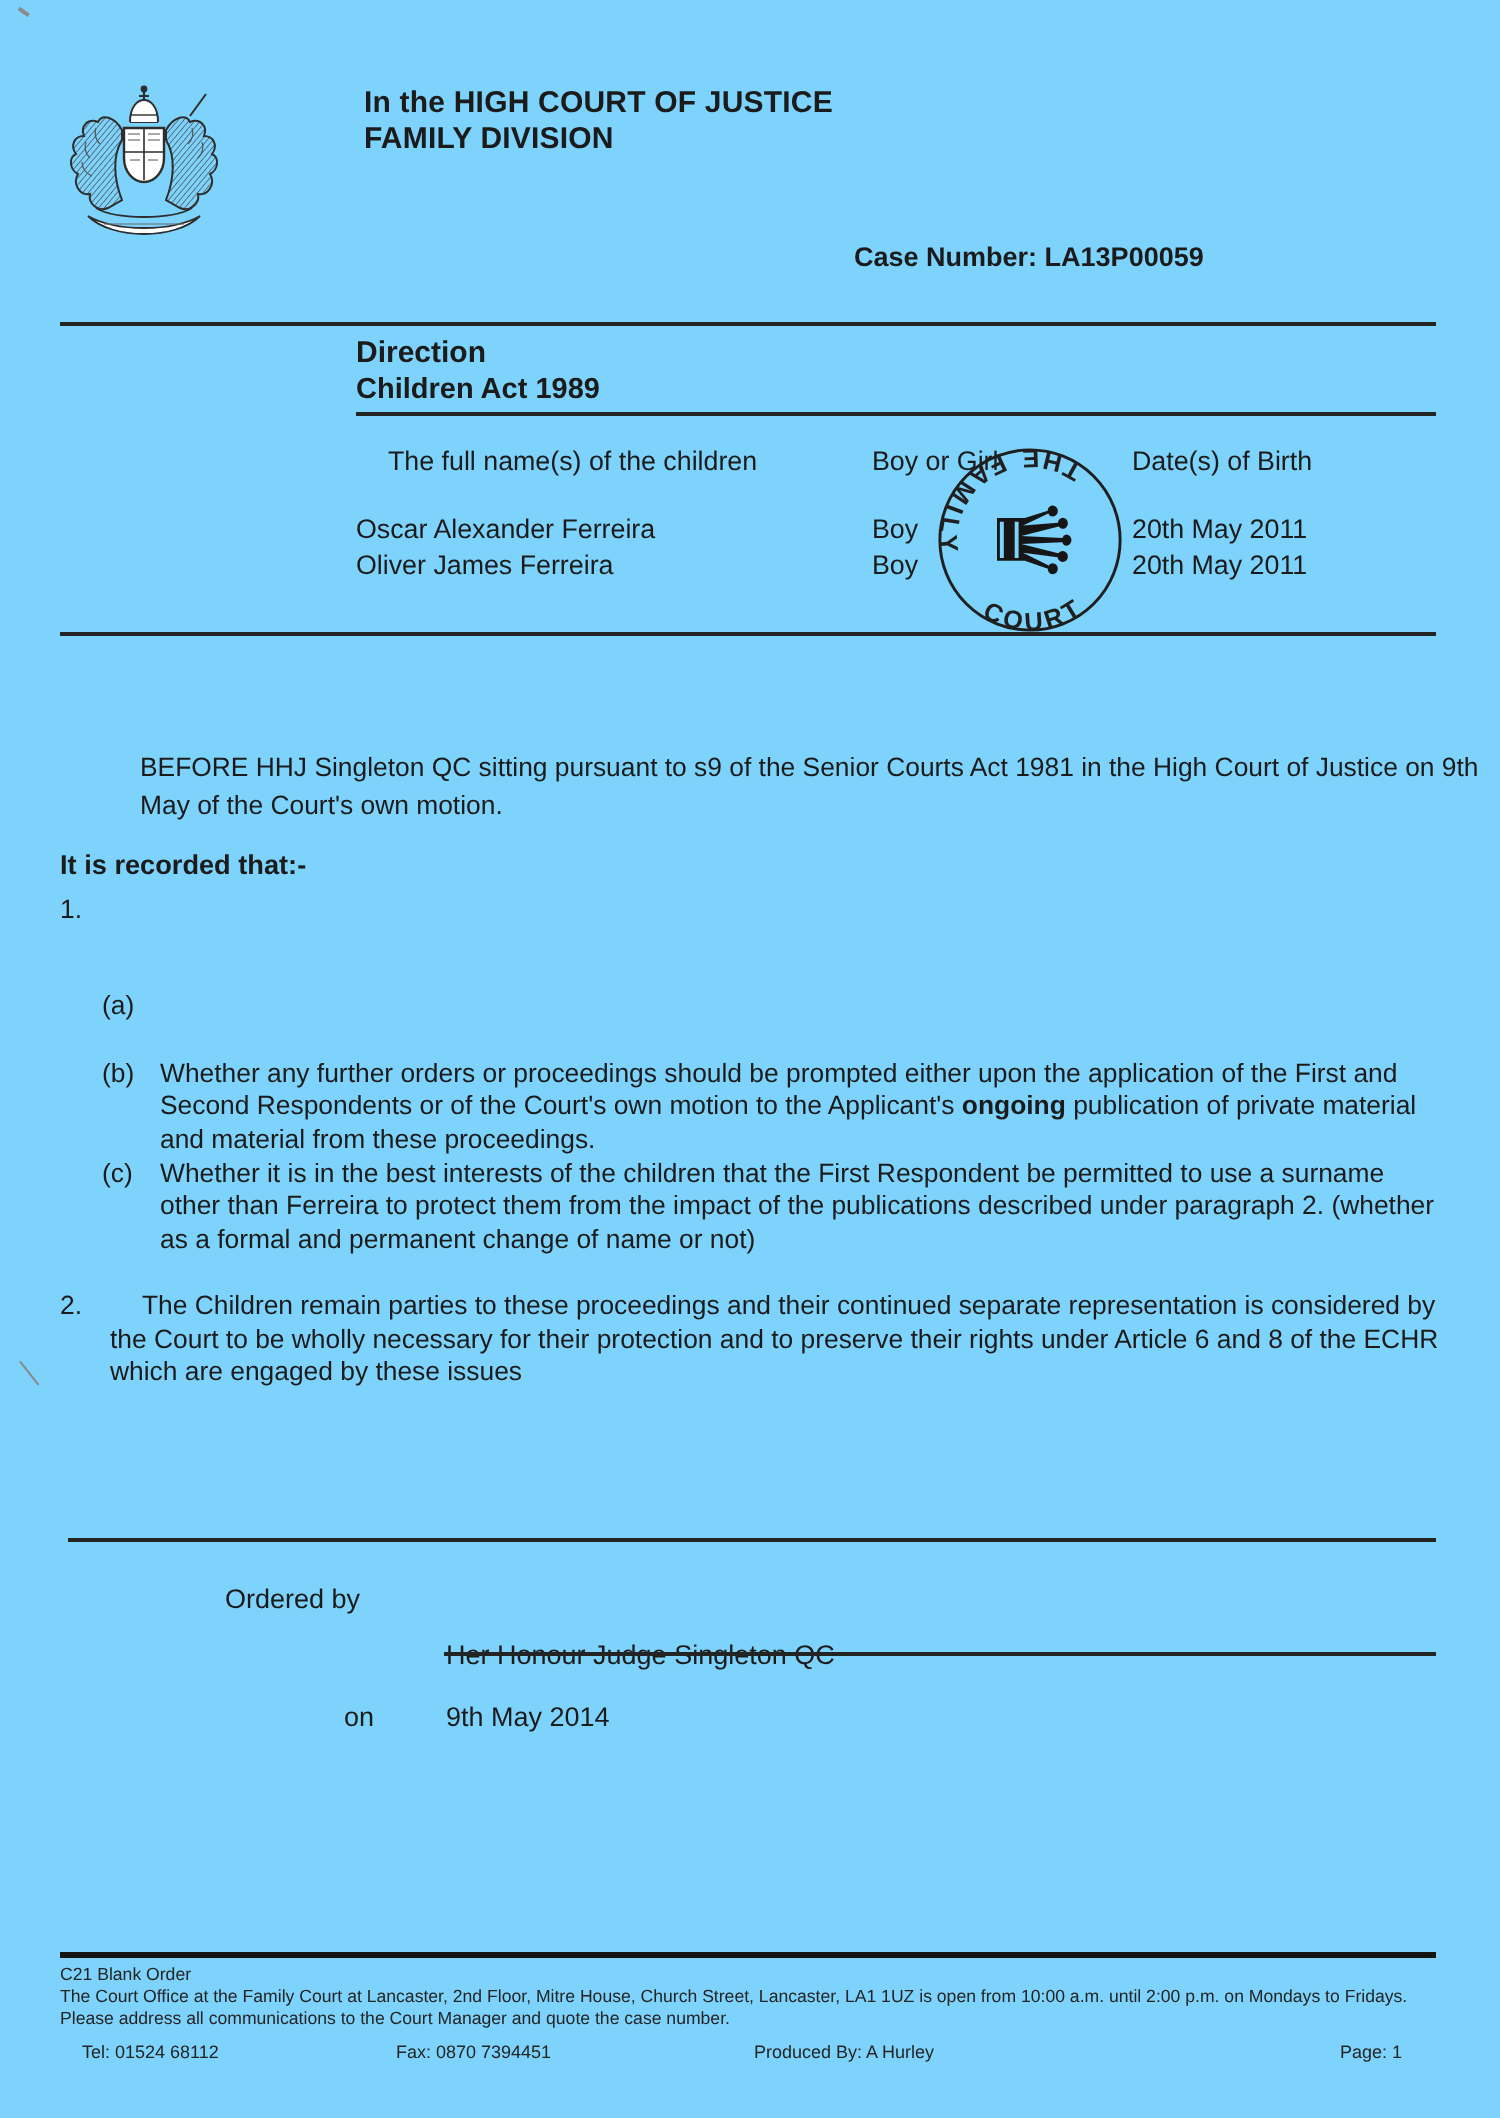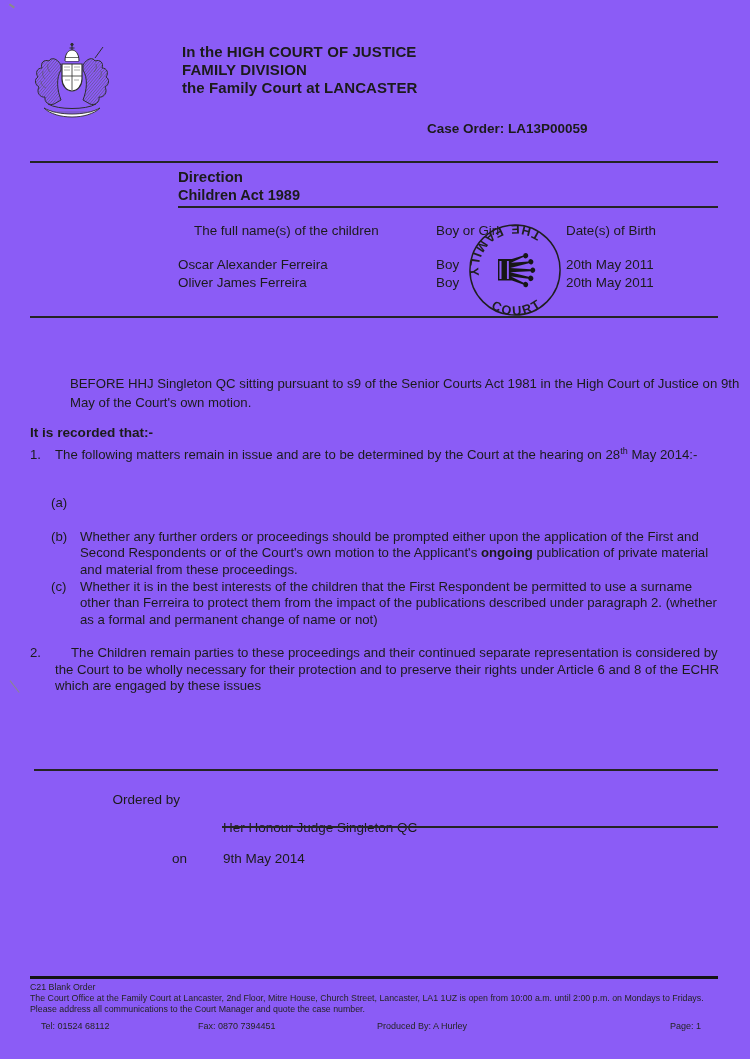--- a/index.html
+++ b/index.html
@@ -1,18 +1,18 @@
 <!DOCTYPE html>
 <html><head>
 <meta charset="utf-8">
 <style>
   html,body{margin:0;padding:0;}
   body{background:#ffffff;}
   .page{
-    position:relative;width:750px;height:1059px;background:#8b5cf6;
+    position:relative;width:750px;height:1059px;background:#7dd3fc;
     font-family:"Liberation Sans","DejaVu Sans",sans-serif;color:#1b1b1b;
     overflow:hidden;
   }
   .abs{position:absolute;}
   .rule{position:absolute;background:#242424;}
   
   .court-head{position:absolute;left:182px;top:43px;font-size:15px;font-weight:bold;line-height:18px;letter-spacing:.1px;}
   .case-number{position:absolute;left:427px;top:121px;font-size:13.5px;font-weight:bold;}
   
   .direction-title{position:absolute;left:178px;top:168px;font-size:15px;font-weight:bold;}
@@ -69,25 +69,24 @@
 
       <path d="M20 64 C30 70 58 70 68 64" stroke-width="1"></path>
       <path d="M16 68 C30 76 58 76 72 68 C60 80 28 80 16 68 Z" fill="#ffffff" stroke-width="0.9"></path>
       <path d="M24 72 h40" stroke-width="0.5" stroke="#666"></path>
     </g>
   </svg>
 
   <div class="court-head">
     <div>In the HIGH COURT OF JUSTICE</div>
     <div>FAMILY DIVISION</div>
-    <div>the Family Court at LANCASTER</div>
   </div>
 
   <div class="case-number">
-    <span>Case Order:</span>
+    <span>Case Number:</span>
     <span>LA13P00059</span>
   </div>
 
   <div class="rule" style="left:30px;top:161px;width:688px;height:2px;"></div>
   <div class="direction-title">Direction</div>
   <div class="direction-subtitle">Children Act 1989</div>
   <div class="rule" style="left:178px;top:206px;width:540px;height:1.5px;"></div>
 
   <div class="cell" style="left:178px;top:223px;margin-left:16px;">The full name(s) of the children</div>
   <div class="cell" style="left:436px;top:223px;">Boy or Girl</div>
@@ -119,21 +118,20 @@
     </text>
     <text x="49" y="66" text-anchor="middle" font-size="52" fill="#161616" transform="rotate(90 49 49)" style="font-family:'DejaVu Sans',sans-serif;">♛</text>
   </svg>
 
   <div class="para" style="left:30px;top:374px;width:692px;">BEFORE HHJ Singleton QC sitting pursuant to s9 of the Senior Courts Act 1981 in the High Court of Justice on 9th May of the Court's own motion.</div>
 
   <div class="heading" style="left:30px;top:425px;">It is recorded that:-</div>
 
   <div class="item" style="top:447px;">
     <span class="num">1.</span>
-    <span><span>The following matters remain in issue and are to be determined by the Court at the hearing on 28</span><sup>th</sup><span> May 2014:-</span></span>
   </div>
 
   <div class="sub" style="top:495px;">
     <span class="sub-label">(a)</span>
   </div>
   <div class="sub" style="top:529px;">
     <span class="sub-label">(b)</span>
     <span><span>Whether any further orders or proceedings should be prompted either upon the application of the First and Second Respondents or of the Court's own motion to the Applicant's </span><b>ongoing</b><span> publication of private material and material from these proceedings.</span></span>
   </div>
   <div class="sub" style="top:579px;">

